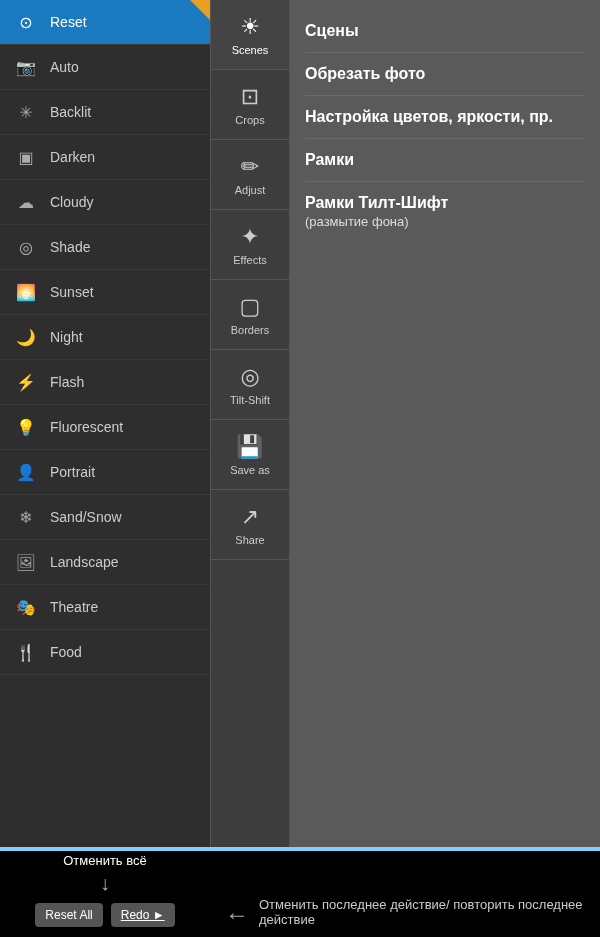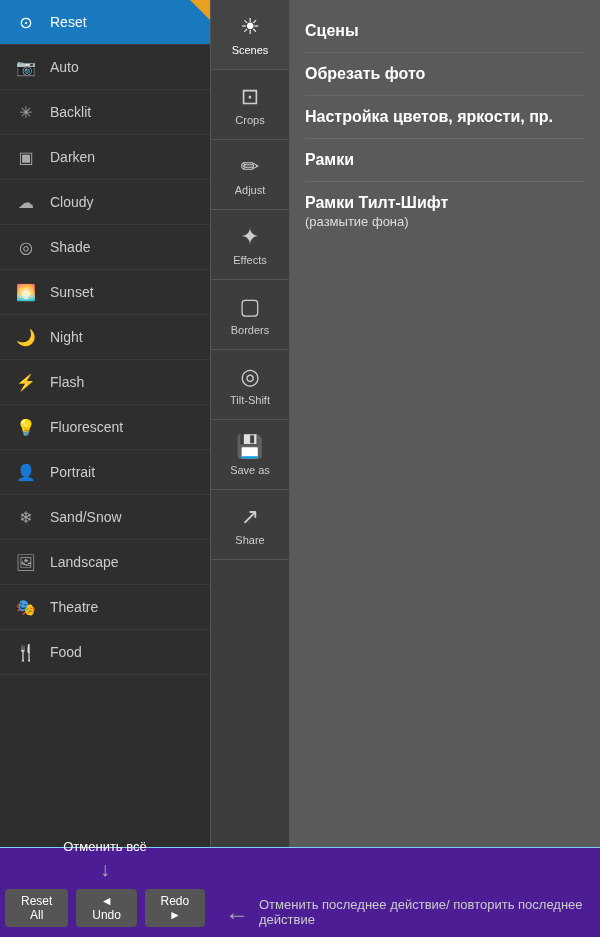--- a/index.html
+++ b/index.html
@@ -149,25 +149,25 @@
 
     .right-section .section-desc {
       color: #ddd;
       font-size: 13px;
       margin-top: 2px;
     }
 
     
     .bottom-bar {
       height: 90px;
-      background: #4c1d95;
+      background: #000000;
       display: flex;
       align-items: flex-end;
       position: relative;
-      border-top: 1px solid #7dd3fc;
+      border-top: 4px solid #7dd3fc;
     }
 
     .bottom-left {
       width: 210px;
       display: flex;
       flex-direction: column;
       align-items: center;
       padding: 5px 0 5px 0;
       flex-shrink: 0;
     }
@@ -201,20 +201,21 @@
     .btn-reset {
       background: #555;
     }
 
     .btn-undo {
       background: #555;
     }
 
     .btn-redo {
       background: #555;
+      text-decoration: underline;
     }
 
     .bottom-right {
       flex: 1;
       display: flex;
       align-items: center;
       padding: 10px 15px;
     }
 
     .arrow-left-icon {
@@ -368,21 +369,20 @@
 </div>
 
 <div class="bottom-bar">
   <div class="bottom-left">
     <div style="display:flex;flex-direction:column;align-items:center;padding-bottom:8px;">
       <span class="reset-label">Отменить всё</span>
       <span class="arrow-down">↓</span>
     </div>
     <div class="bottom-buttons">
       <button class="btn btn-reset">Reset All</button>
-      <button class="btn btn-undo">◄ Undo</button>
       <button class="btn btn-redo">Redo ►</button>
     </div>
   </div>
   <div class="bottom-right">
     <span class="arrow-left-icon">←</span>
     <span class="bottom-desc">Отменить последнее действие/ повторить последнее действие</span>
   </div>
 </div>
 
 </body></html>

